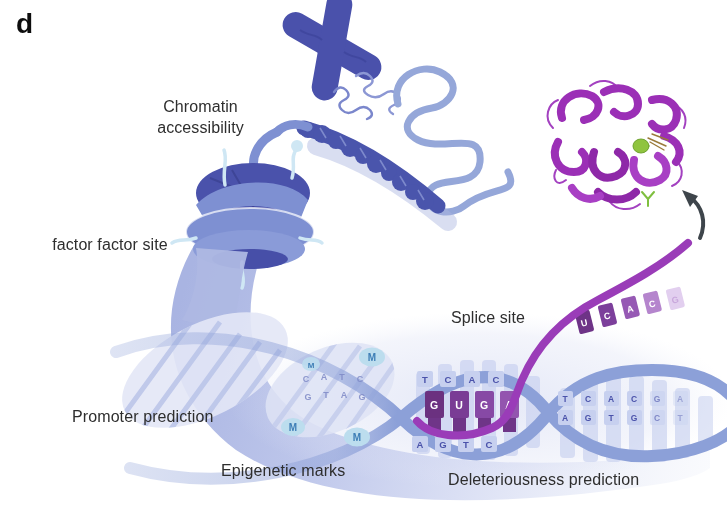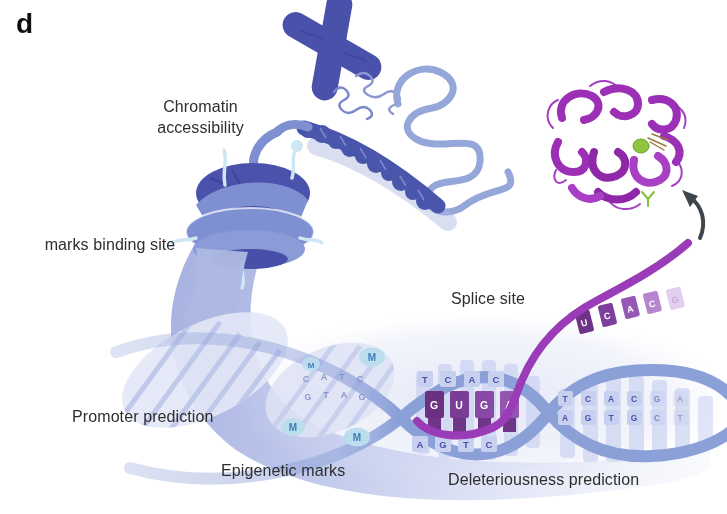--- a/index.html
+++ b/index.html
@@ -297,25 +297,25 @@
 </svg>
 
 <div class="panel-d">d</div>
 
 <div class="lbl center" style="left:118px;top:96px;width:165px;">
   <div>Chromatin</div>
   <div>accessibility</div>
 </div>
 
 <div class="lbl center" style="left:16px;top:234px;width:188px;">
-  <div>marks binding site</div>
+  <div>factor factor site</div>
 </div>
 
 
-<div class="lbl" style="left:451px;top:288px;">Splice site</div>
+<div class="lbl" style="left:451px;top:307px;">Splice site</div>
 
 <div class="lbl" style="left:221px;top:460px;">Epigenetic marks</div>
 
 <div class="lbl" style="left:72px;top:406px;">Promoter prediction</div>
 
 <div class="lbl" style="left:448px;top:469px;">Deleteriousness prediction</div>
 
 </div>
 
 </body></html>

